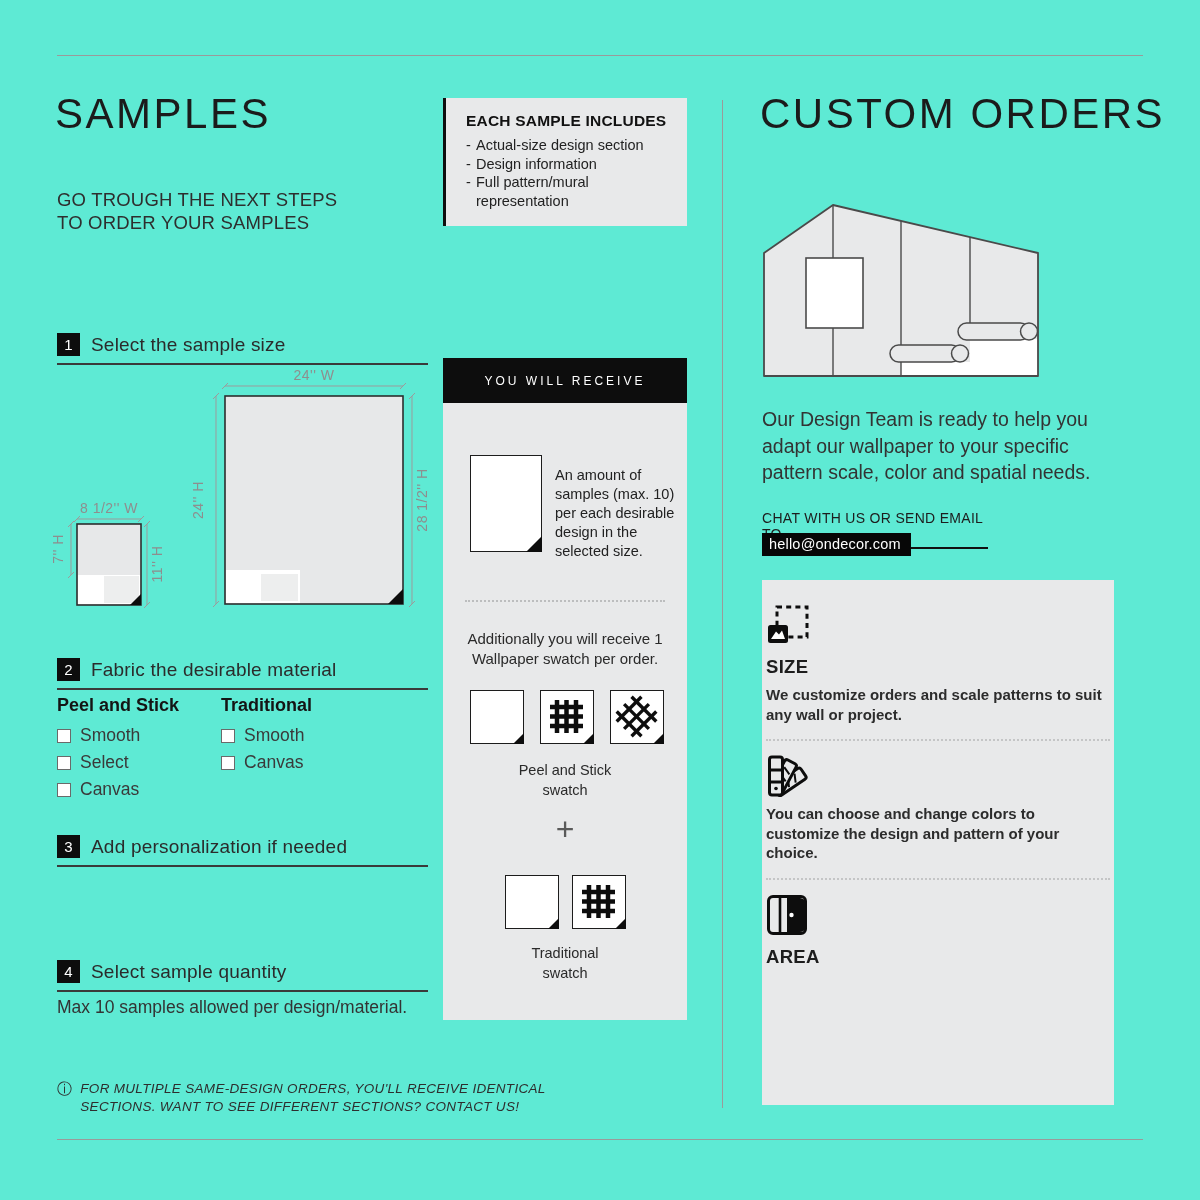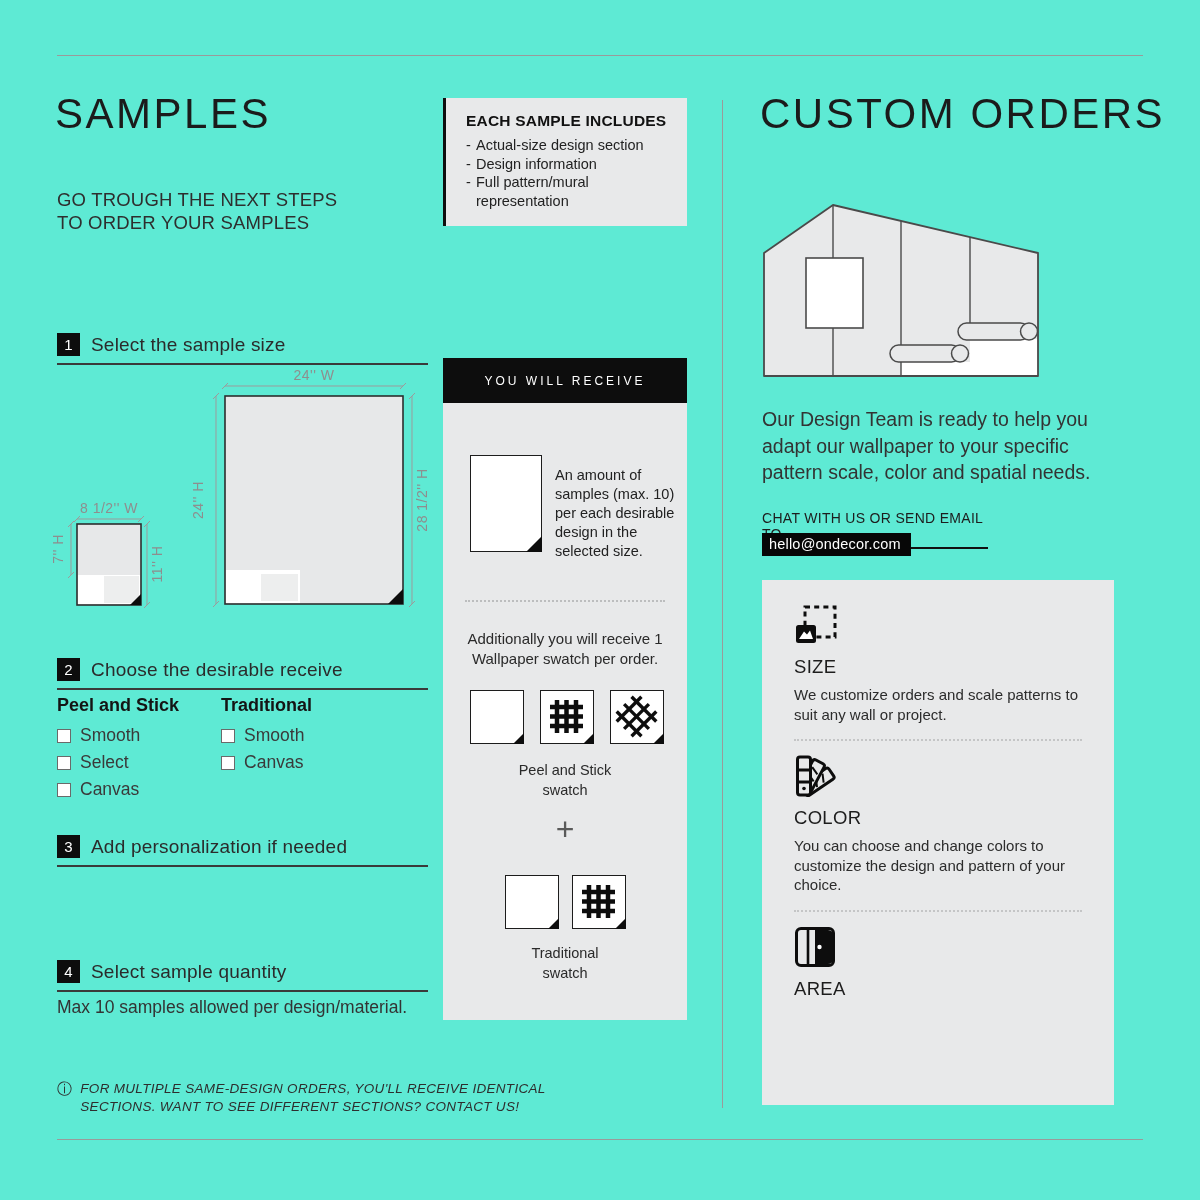--- a/index.html
+++ b/index.html
@@ -78,21 +78,21 @@
 
   
   #house{position:absolute;left:758px;top:196px;}
   .right-paragraph{position:absolute;left:762px;top:406px;width:372px;font-size:19.5px;line-height:26.5px;color:#333;}
   .contact-label{position:absolute;left:762px;top:510px;width:226px;font-size:14px;letter-spacing:0.3px;
     color:#1d1d1d;padding-bottom:5px;border-bottom:2px solid #101010;}
   .email{position:absolute;left:762px;top:533px;background:#070707;color:#fff;
     font-size:14.5px;padding:3px 10px 4px 7px;letter-spacing:0.2px;cursor:pointer;}
 
   .features{position:absolute;left:762px;top:580px;width:352px;height:525px;box-sizing:border-box;
-    background:#e8e9ea;padding:24px 32px;}
+    background:#e8e9ea;padding:24px 4px;font-weight:bold;}
   .feat-icon{display:block;}
   .feat-title{font-size:18.5px;color:#1d1d1d;letter-spacing:0.3px;margin-top:10px;}
   .feat-text{font-size:15px;line-height:19.5px;color:#2c2c2c;margin-top:7px;}
   .feat-div{margin:15px 0 14px 0;border-top:2px dotted #c4c5c6;}
 </style>
 </head>
 <body>
 
 <div id="canvas">
 
@@ -119,21 +119,21 @@
       <span>Full pattern/mural representation</span>
     </div>
   </div>
 
   <div class="step" id="step1">
     <div class="badge">1</div>
     <div class="step-title">Select the sample size</div>
   </div>
   <div class="step" id="step2">
     <div class="badge">2</div>
-    <div class="step-title">Choose the desirable receive</div>
+    <div class="step-title">Fabric the desirable material</div>
   </div>
   <div class="step" id="step3">
     <div class="badge">3</div>
     <div class="step-title">Add personalization if needed</div>
   </div>
   <div class="step" id="step4">
     <div class="badge">4</div>
     <div class="step-title">Select sample quantity</div>
   </div>
 
@@ -334,21 +334,20 @@
           <rect x="3.5" y="3" width="13" height="33" rx="2.5" fill="#e8e9ea"></rect>
           <line x1="6" y1="11" x2="14" y2="15" stroke-width="2"></line>
           <line x1="6" y1="19" x2="14" y2="23" stroke-width="2"></line>
         </g>
         <rect x="3.5" y="2" width="13" height="38" rx="2.5" fill="#e8e9ea"></rect>
         <line x1="3.5" y1="15" x2="16.5" y2="15"></line>
         <line x1="3.5" y1="27" x2="16.5" y2="27"></line>
       </g>
       <circle cx="10" cy="33.5" r="1.8" fill="#0d0d0d"></circle>
     </svg>
-    <div class="feat-title">COLOR</div>
     <div class="feat-text">You can choose and change colors to customize the design and pattern of your choice.</div>
     <div class="feat-div"></div>
 
     <svg class="feat-icon" width="44" height="42" viewBox="0 0 44 42">
       <rect x="2.5" y="2.5" width="37" height="37" rx="4.5" fill="none" stroke="#0d0d0d" stroke-width="3"></rect>
       <line x1="14" y1="4" x2="14" y2="38" stroke="#0d0d0d" stroke-width="2.6"></line>
       <path d="M21,4 H34 a5.5,5.5 0 0 1 5.5,5.5 V32.5 a5.5,5.5 0 0 1 -5.5,5.5 H21 Z" fill="#0d0d0d"></path>
       <circle cx="25.5" cy="21" r="2.2" fill="#ffffff"></circle>
     </svg>
     <div class="feat-title">AREA</div>

